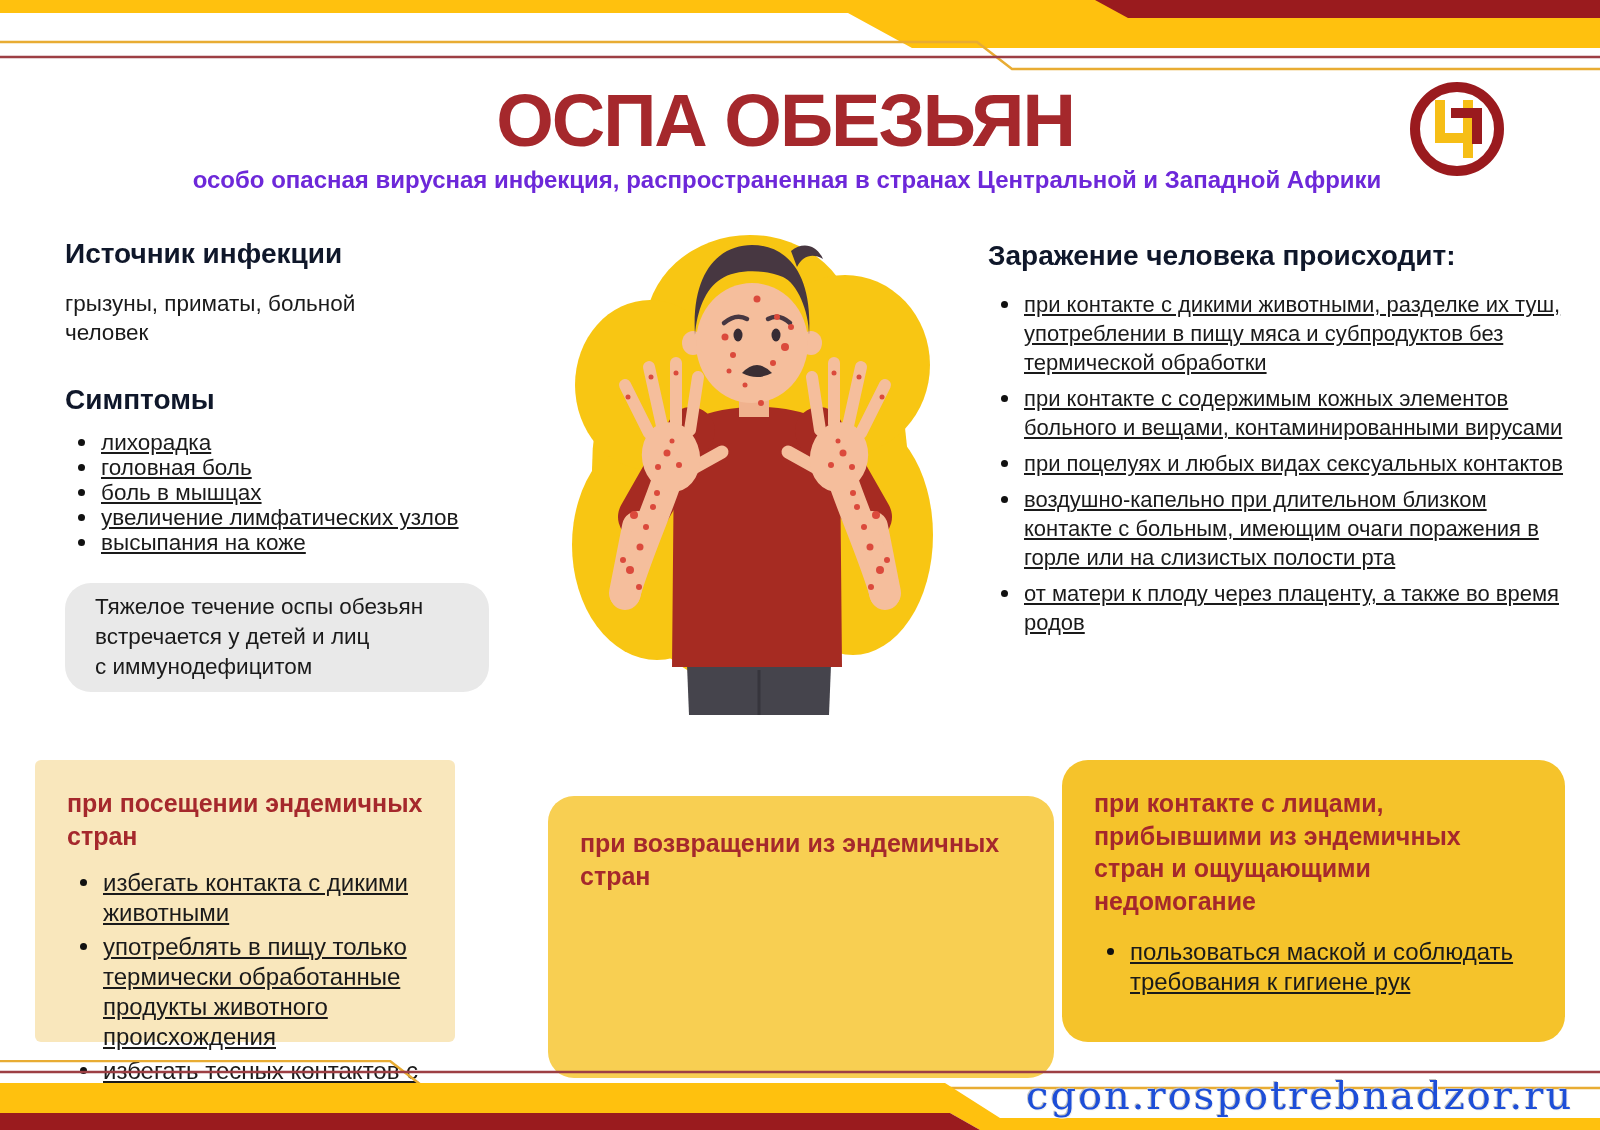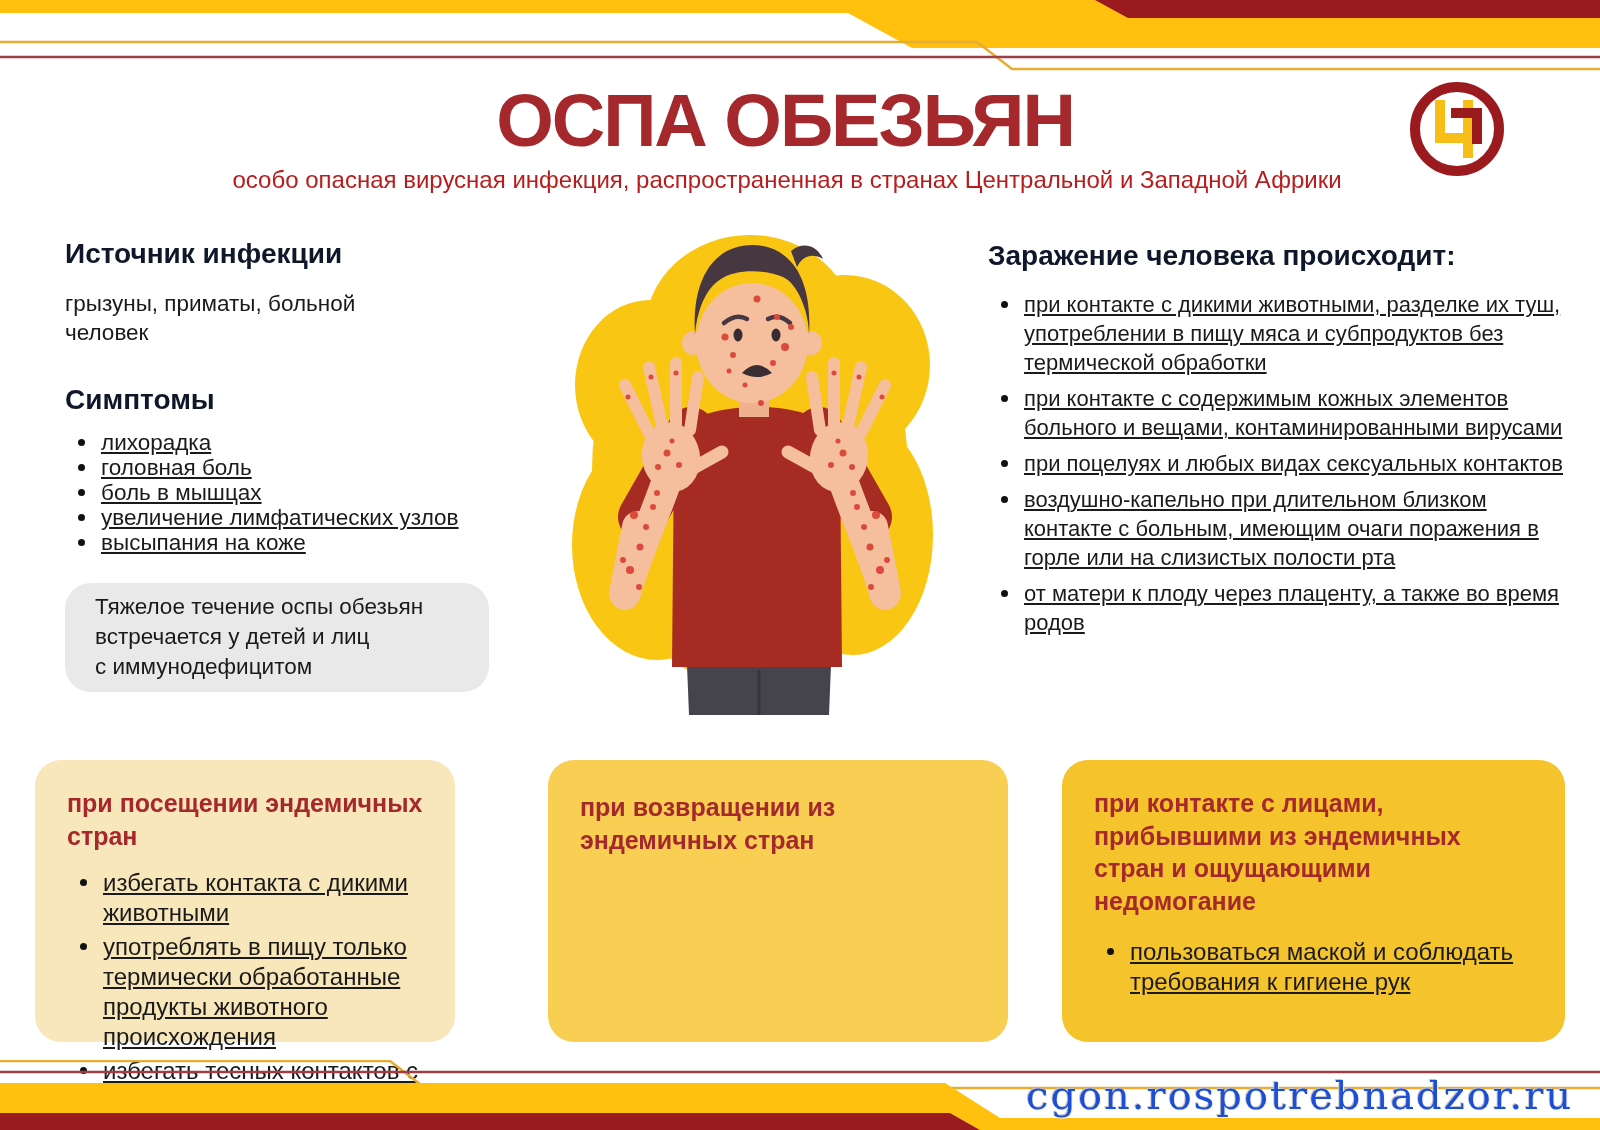--- a/index.html
+++ b/index.html
@@ -15,21 +15,21 @@
   svg{display:block;}
 
   
   .main-title{
     top:78px;left:785px;transform:translateX(-50%);
     font-size:74px;font-weight:bold;letter-spacing:-2px;
     color:#a5282c;white-space:nowrap;
   }
   .subtitle{
     top:166px;left:787px;transform:translateX(-50%);
-    font-size:24px;font-weight:normal;color:#b91c1c;white-space:nowrap;
+    font-size:24px;font-weight:bold;color:#6d28d9;white-space:nowrap;
   }
 
   
   .red-h{
     font-size:28px;font-weight:bold;color:#0f172a;margin:0;
   }
 
   
   .left-col{top:238px;left:65px;width:430px;}
   .left-col .source-text{
@@ -67,22 +67,22 @@
   .pbox{
     top:760px;height:282px;box-sizing:border-box;
     border-radius:26px;padding:27px 30px 20px 32px;
   }
   .pbox .pbox-title{
     font-size:25px;font-weight:bold;color:#a5282c;line-height:1.3;margin:0;
   }
   .pbox ul.dots{margin-top:16px;}
   .pbox ul.dots li{font-size:24px;line-height:30px;margin-bottom:4px;}
   .pbox ul.dots li::before{top:11px;}
-  .pbox1{left:35px;width:420px;background:#f9e7bc;}
-  .pbox2{left:548px;width:460px;background:#f8cf52;}
+  .pbox1{left:35px;width:420px;background:#f9e7bc;border-radius:6px;}
+  .pbox2{left:548px;width:506px;background:#f8cf52;margin-top:36px;}
   .pbox2 .pbox-title{margin-top:4px;}
   .pbox2 ul.dots{margin-top:26px;}
   .pbox3{left:1062px;width:503px;background:#f5c32b;}
   .pbox3 ul.dots{margin-top:20px;}
 
   
   .watermark{
     top:1072px;left:1026px;
     font-family:"DejaVu Serif","Liberation Serif",serif;
     font-size:40px;letter-spacing:2px;color:#1d4ed8;

